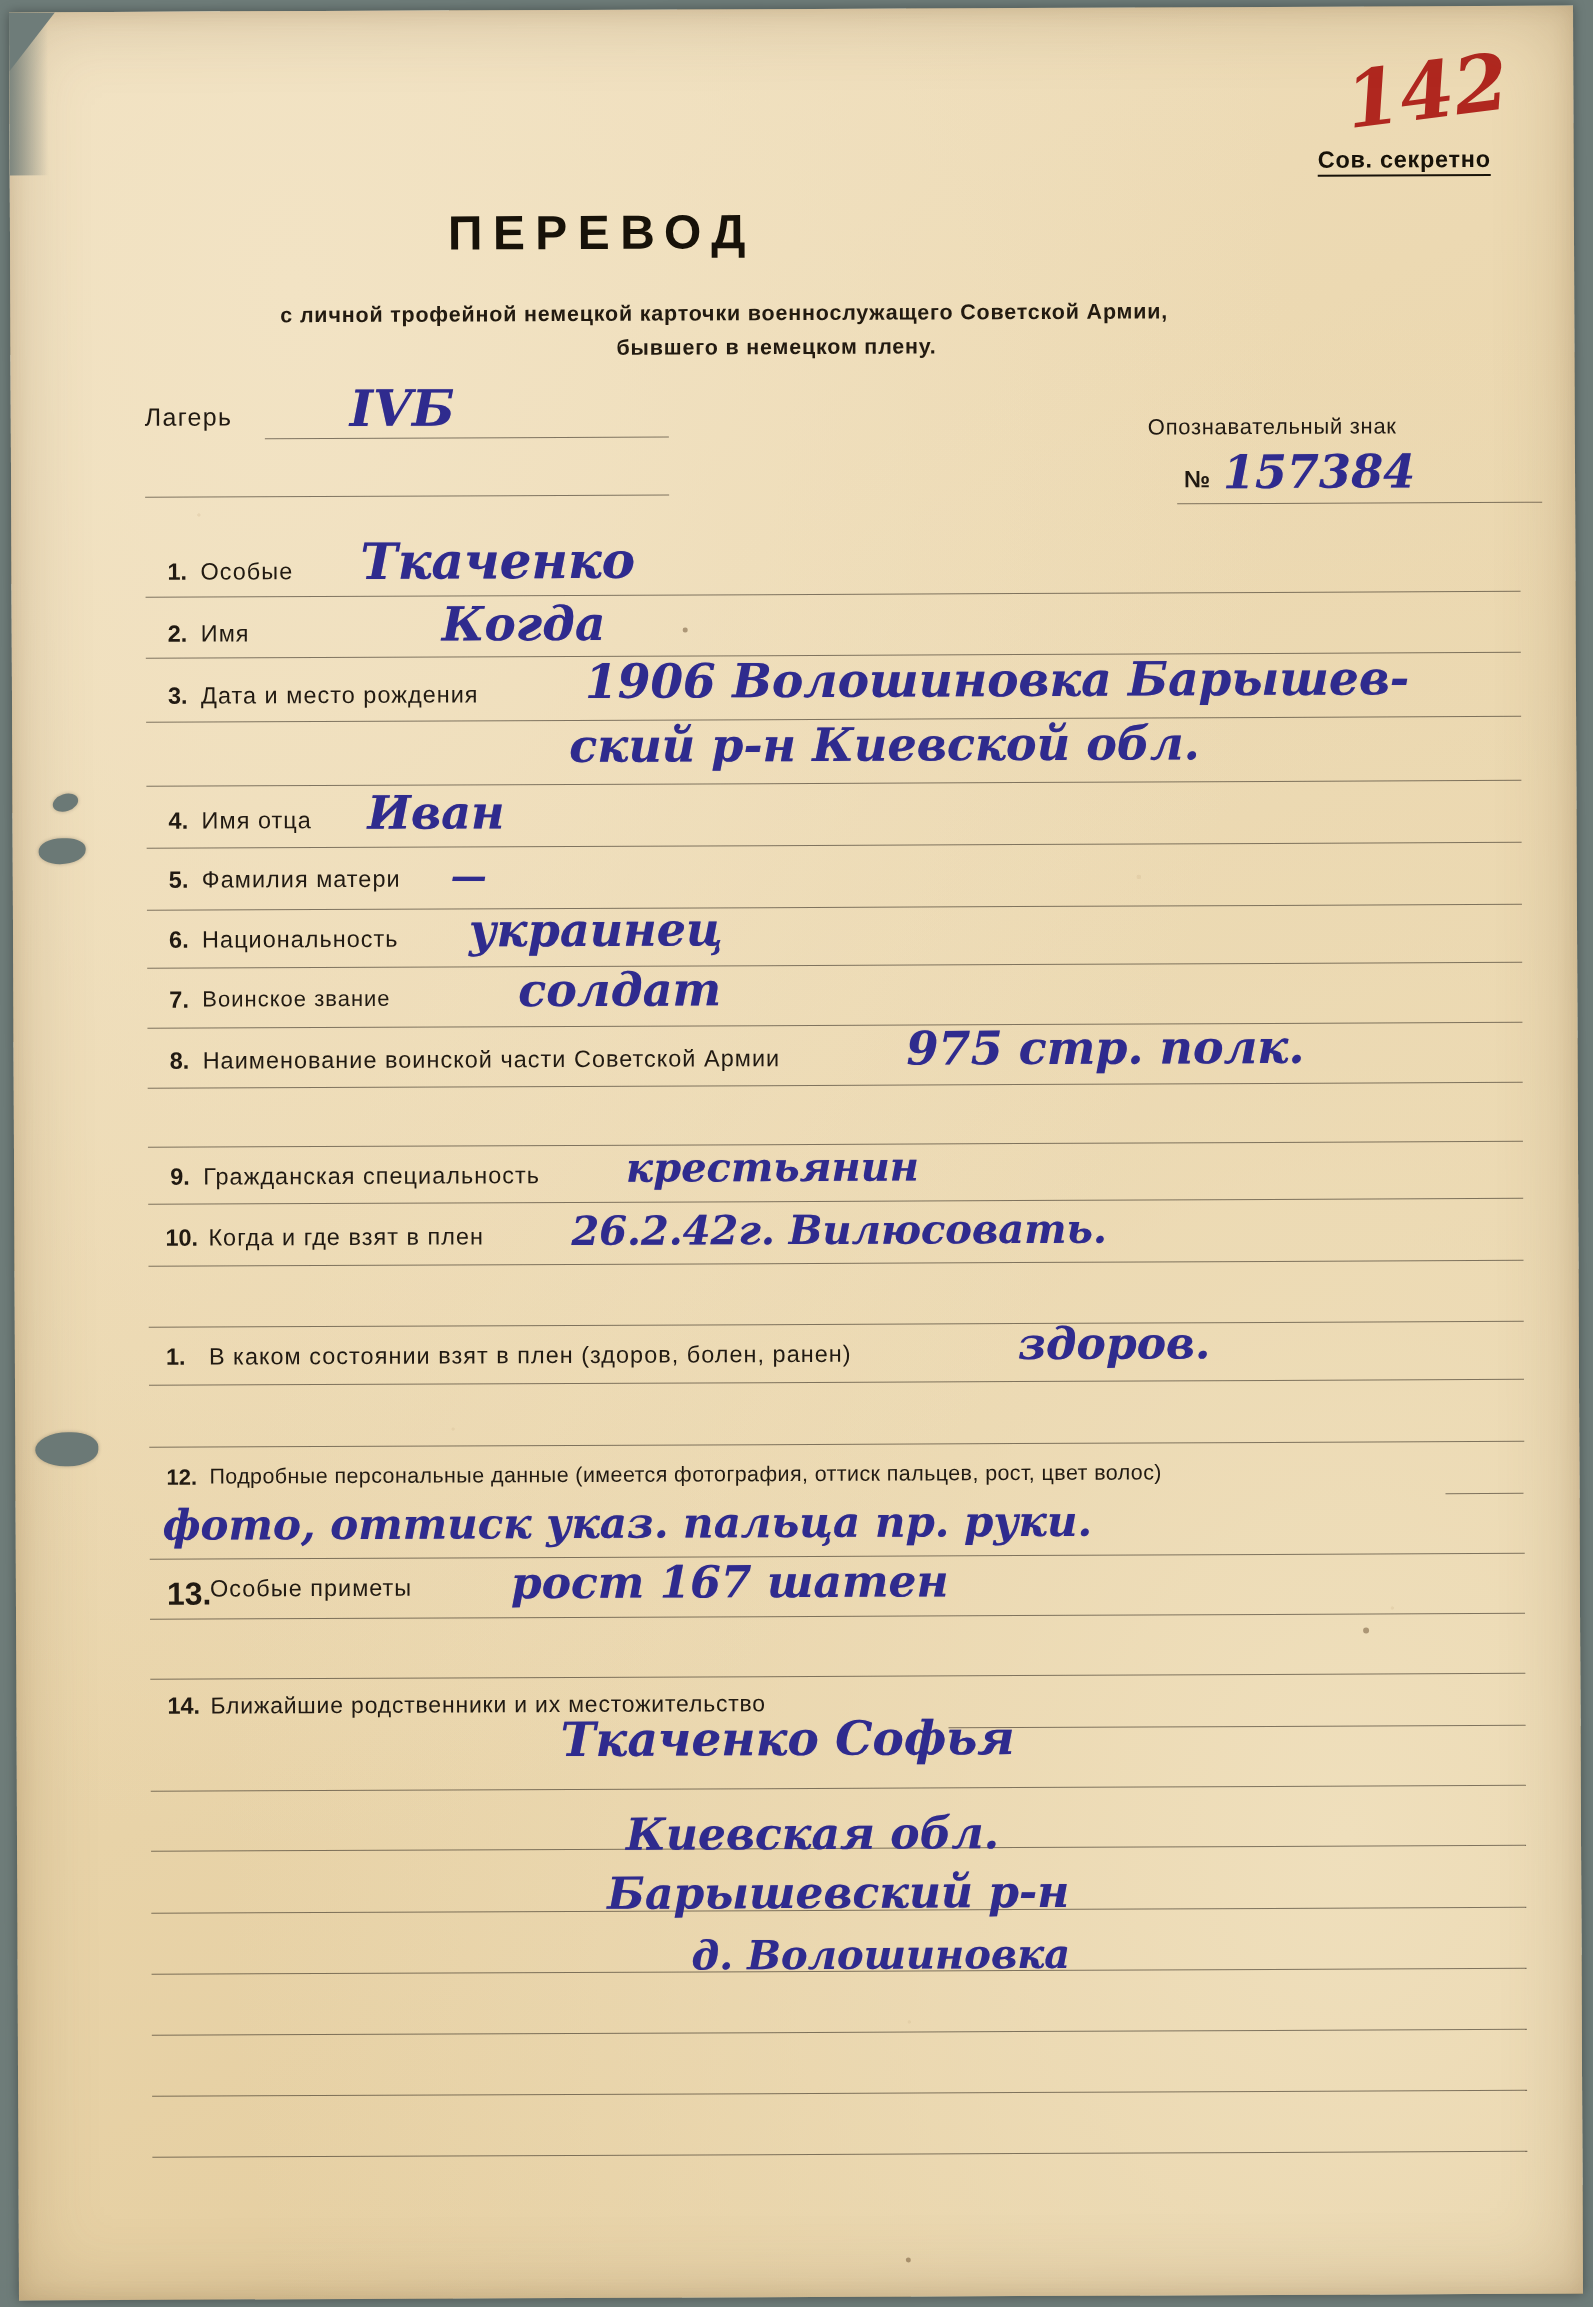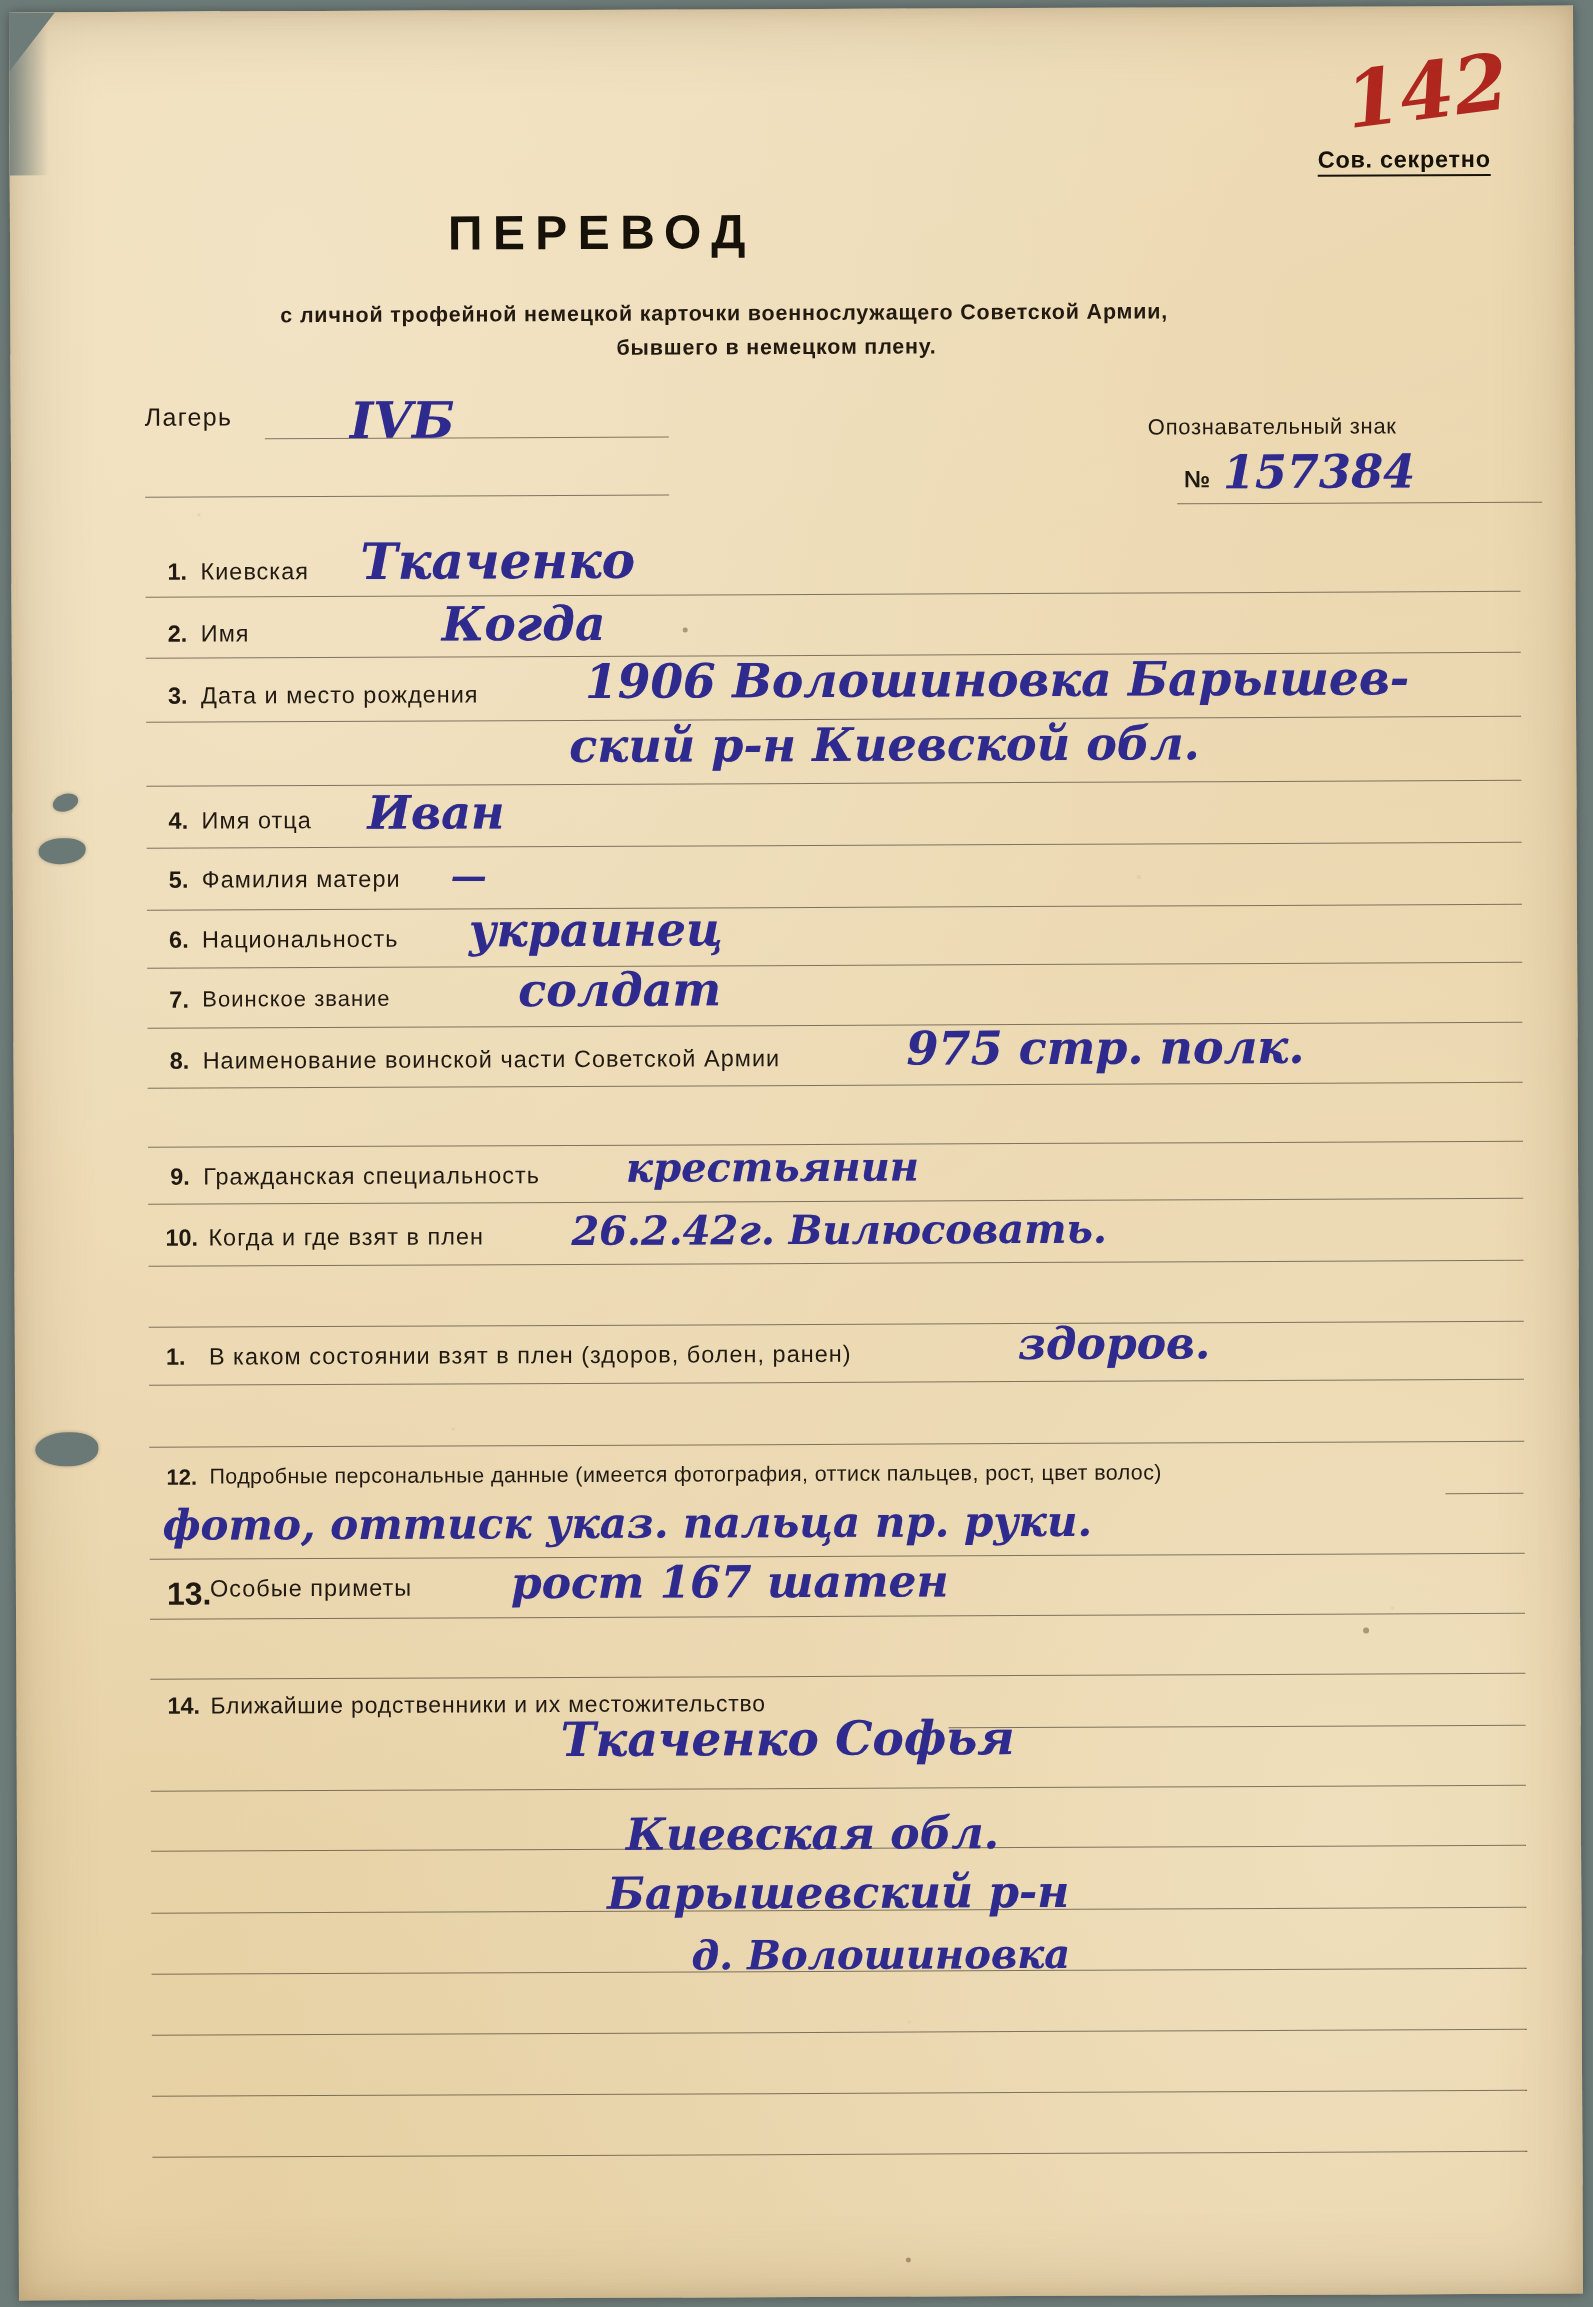--- a/index.html
+++ b/index.html
@@ -155,30 +155,30 @@
 
       <div class="secret" style="left:1308px; top:140px; font-size:23.5px;">Сов. секретно</div>
 
       <div class="title" style="left:438px; top:195px; font-size:48px;">ПЕРЕВОД</div>
 
       <div class="subtitle" style="left:270px; top:292px; font-size:21.5px;">с личной трофейной немецкой карточки военнослужащего Советской Армии,</div>
       <div class="subtitle" style="left:606px; top:326px; font-size:21.5px;">бывшего в немецком плену.</div>
 
       <div class="txt" style="left:134px; top:391px; font-size:25px; letter-spacing:1.3px;">Лагерь</div>
       <div class="rule" style="left:254px; top:427px; width:404px;"></div>
-      <div class="hand" style="left:339px; top:380px; font-size:50px;">IVБ</div>
+      <div class="hand" style="left:339px; top:368px; font-size:50px;">IVБ</div>
       <div class="rule" style="left:134px; top:485px; width:524px;"></div>
 
       <div class="txt" style="left:1137px; top:407px; font-size:22px; letter-spacing:0.7px;">Опознавательный знак</div>
       <div class="txt num" style="left:1173px; top:459px; font-size:23.5px;">№</div>
       <div class="hand" style="left:1212px; top:438px; font-size:46px;">157384</div>
       <div class="rule" style="left:1166px; top:496px; width:365px;"></div>
 
       <div class="txt num" style="left:156px; top:547px; font-size:23.5px;">1.</div>
-      <div class="txt" style="left:189px; top:547px; font-size:23.5px; letter-spacing:1px;">Киевская</div>
+      <div class="txt" style="left:189px; top:547px; font-size:23.5px; letter-spacing:1px;">Особые</div>
       <div class="rule" style="left:134px; top:585px; width:1375px;"></div>
       <div class="hand" style="left:349px; top:521px; font-size:50px;">Ткаченко</div>
 
       <div class="txt num" style="left:156px; top:609px; font-size:23.5px;">2.</div>
       <div class="txt" style="left:189px; top:609px; font-size:23.5px; letter-spacing:1px;">Имя</div>
       <div class="rule" style="left:134px; top:646px; width:1375px;"></div>
       <div class="hand" style="left:430px; top:586px; font-size:47px;">Когда</div>
 
       <div class="txt num" style="left:156px; top:671px; font-size:23.5px;">3.</div>
       <div class="txt" style="left:189px; top:671px; font-size:23.5px; letter-spacing:1px;">Дата и место рождения</div>

